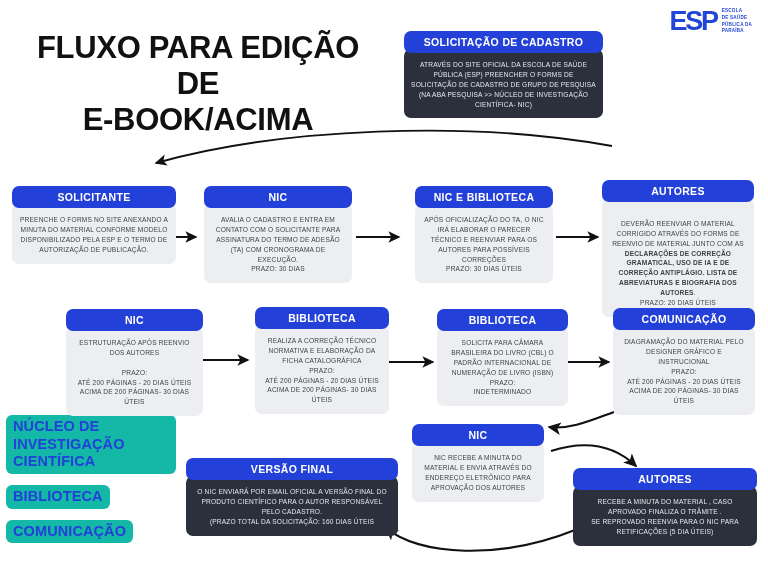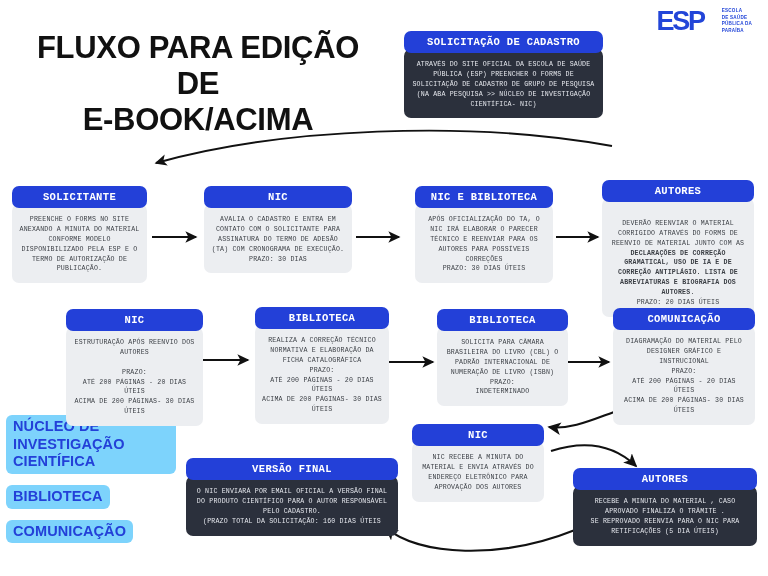--- a/index.html
+++ b/index.html
@@ -17,32 +17,32 @@
     left: 18px; top: 30px; width: 360px;
     text-align: center;
     font-size: 31px;
     font-weight: bold;
     line-height: 1.16;
     letter-spacing: -0.3px;
     color: #111111;
   }
 
   
-  .logo { position: absolute; right: 16px; top: 8px; display: flex; align-items: flex-start; gap: 18px; }
+  .logo { position: absolute; right: 16px; top: 8px; display: flex; align-items: flex-end; gap: 5px; }
   .logo-mark {
     font-size: 27px; font-weight: bold; color: #2245d8;
     letter-spacing: -2.2px; line-height: 1;
   }
   .logo-text {
     font-size: 4.6px; font-weight: bold; color: #2245d8;
     line-height: 1.45; letter-spacing: 0.2px; text-transform: uppercase;
   }
 
   
-  .card { position: absolute; font-family: Liberation Mono, monospace; }
+  .card { position: absolute; }
   .card .hdr {
     background: #2340d8;
     color: #ffffff;
     font-weight: bold;
     text-align: center;
     border-radius: 7px;
     padding: 5px 4px 5px;
     font-size: 10.5px;
     letter-spacing: 0.35px;
     position: relative;
@@ -62,21 +62,21 @@
   }
   .card.light .body { background: #eceef1; color: #3b3f45; }
   .card.dark  .body { background: #2b303c; color: #e6e8ee; }
   .card.dark  { border-radius: 7px; }
   .card .body b { font-weight: bold; }
 
   
   .legend { position: absolute; left: 6px; top: 415px; width: 170px; }
   .legend-item {
     display: inline-block;
-    background: #7dd3fc;
+    background: #14b8a6;
     color: #2340d8;
     font-weight: bold;
     font-size: 14.5px;
     line-height: 1.22;
     letter-spacing: 0.1px;
     border-radius: 6px;
     padding: 3px 7px;
     margin-bottom: 11px;
   }
   .legend-item.multi { display:block; }
@@ -129,21 +129,21 @@
     <path d="M551,451 C585,440 614,445 636,466" fill="none" stroke="#111" stroke-width="2.1" marker-end="url(#ah)"></path>
 
     <path d="M575,530 C500,560 420,556 386,528" fill="none" stroke="#111" stroke-width="2.1" marker-end="url(#ah)"></path>
   </svg>
 
   <div class="card dark" style="left:404px; top:31px; width:199px;">
     <div class="hdr">SOLICITAÇÃO DE CADASTRO</div>
     <div class="body" style="white-space:pre-line;">ATRAVÉS DO SITE OFICIAL DA ESCOLA DE SAÚDE PÚBLICA (ESP) PREENCHER O FORMS DE SOLICITAÇÃO DE CADASTRO DE GRUPO DE PESQUISA (NA ABA PESQUISA &gt;&gt; NÚCLEO DE INVESTIGAÇÃO CIENTÍFICA- NIC)</div>
   </div>
 
-  <div class="card light" style="left:12px; top:186px; width:135px;">
+  <div class="card light" style="left:12px; top:186px; width:164px;">
     <div class="hdr">SOLICITANTE</div>
     <div class="body" style="white-space:pre-line;">PREENCHE O FORMS NO SITE ANEXANDO A MINUTA DO MATERIAL CONFORME MODELO DISPONIBILIZADO PELA ESP E O TERMO DE AUTORIZAÇÃO DE PUBLICAÇÃO.</div>
   </div>
 
   <div class="card light" style="left:204px; top:186px; width:148px;">
     <div class="hdr">NIC</div>
     <div class="body" style="white-space:pre-line;">AVALIA O CADASTRO E ENTRA EM CONTATO COM O SOLICITANTE PARA ASSINATURA DO TERMO DE ADESÃO (TA) COM CRONOGRAMA DE EXECUÇÃO.
 PRAZO: 30 DIAS</div>
   </div>
 

